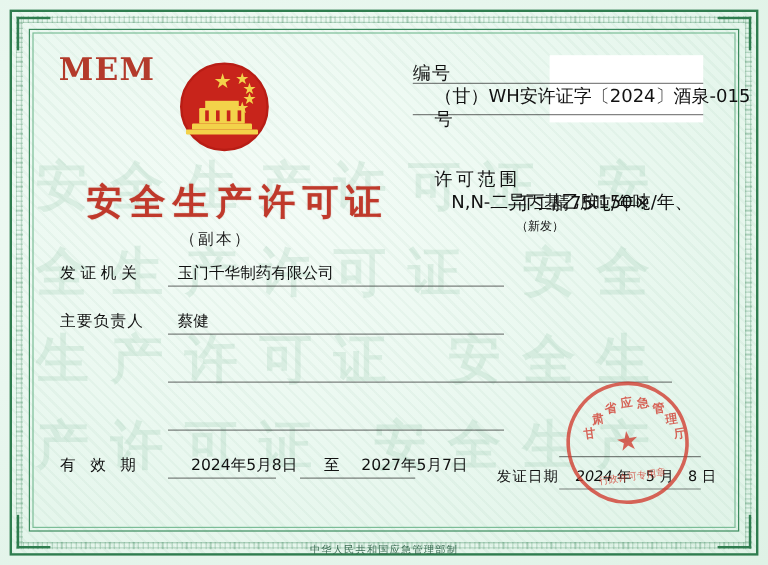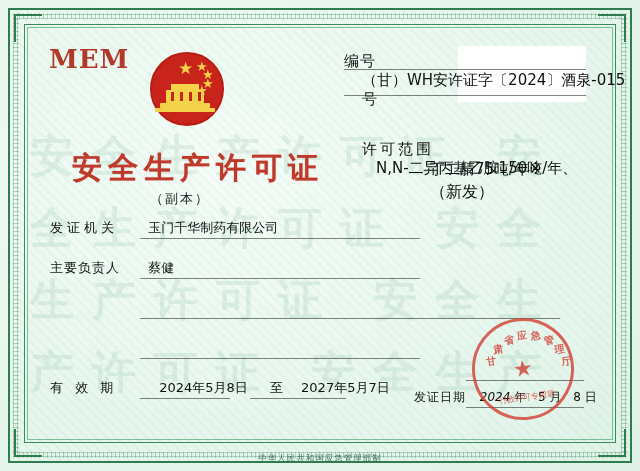--- a/index.html
+++ b/index.html
@@ -197,21 +197,21 @@
   </div>
   <div class="rule" style="left:344px;top:69px;width:242px;"></div>
 
   <div class="rule" style="left:344px;top:95px;width:242px;"></div>
 
   <div class="rt" style="left:362px;top:140px;">
     <span class="lab" style="letter-spacing:3px;">许可范围</span>
     <span class="val" style="margin-left:14px;">N,N-二异丙基乙胺150吨/年、</span>
   </div>
   <div class="rt" style="left:430px;top:160px;">丁二腈75吨/年※</div>
-  <div class="rt" style="left:430px;top:182px;font-size:16px;">（新发）</div>
+  <div class="rt" style="left:430px;top:182px;font-size:10px;">（新发）</div>
 
   <div class="title">安全生产许可证</div>
   <div class="subtitle">（副本）</div>
 
   <div class="field" style="left:50px;top:219px;">
     <span class="lab">发证机关</span>
     <span class="val" style="margin-left:16px;">玉门千华制药有限公司</span>
   </div>
   <div class="rule" style="left:140px;top:238px;width:280px;"></div>
 

